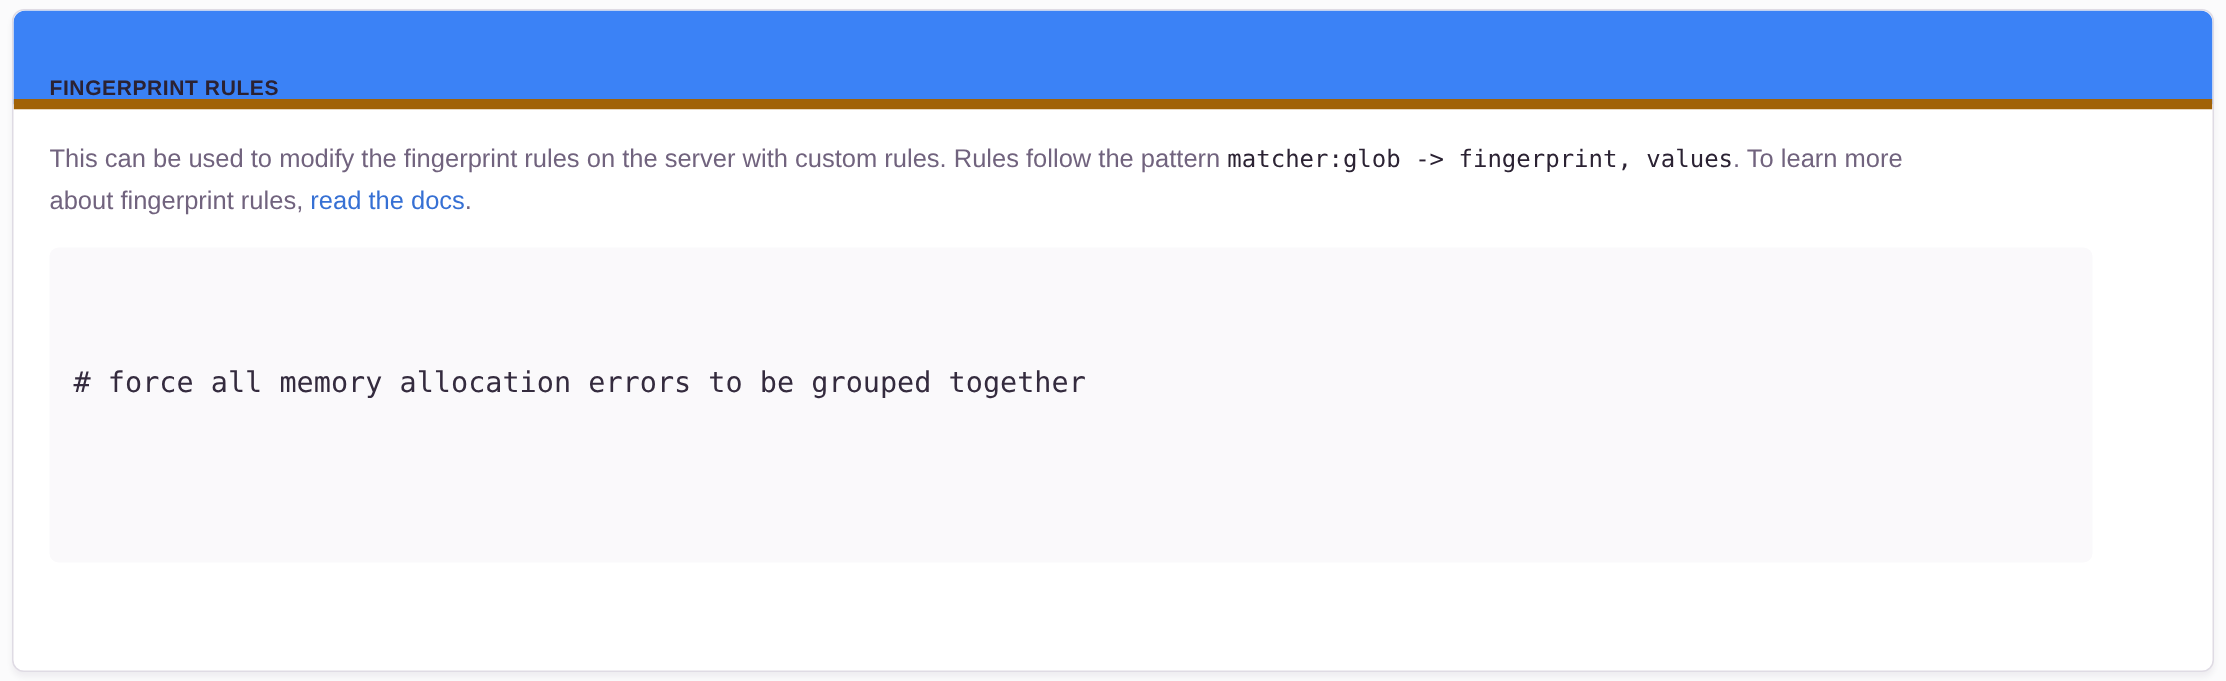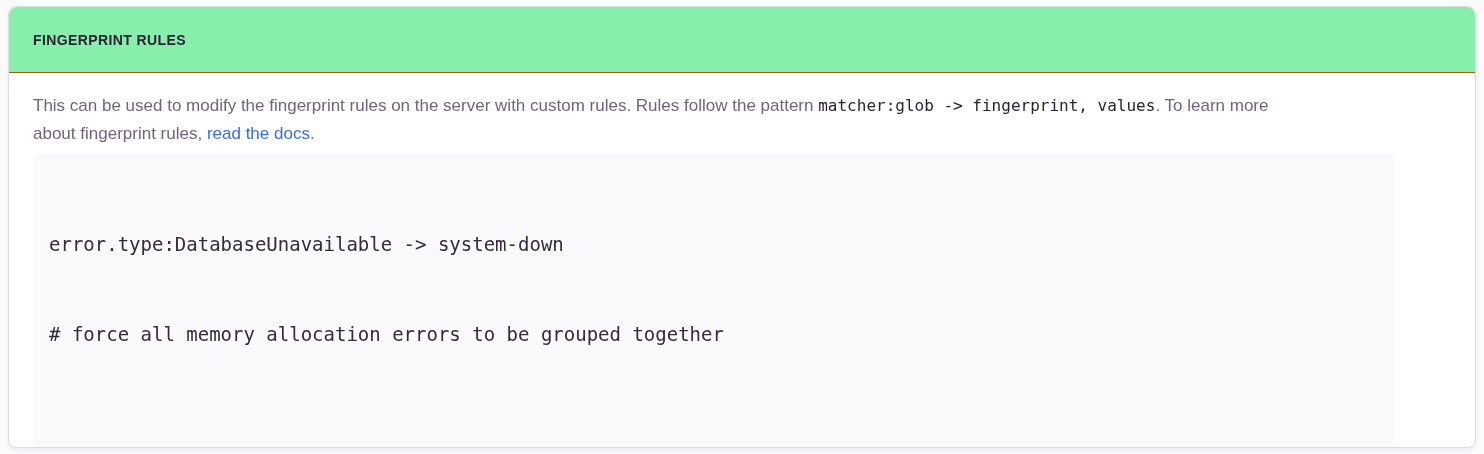--- a/index.html
+++ b/index.html
@@ -23,24 +23,24 @@
     height: 442px;
     background: #FFFFFF;
     border: 1px solid #DFDBE4;
     border-radius: 8px;
     box-shadow: 0 3px 4px rgba(37, 11, 54, 0.06);
     overflow: hidden;
   }
 
   .panel-header {
     height: 66px;
-    background: #86efac;
-    border-bottom: 1px solid #a16207;
+    background: #3b82f6;
+    border-bottom: 7px solid #a16207;
     display: flex;
-    align-items: center;
+    align-items: flex-end;
     padding: 0 24px;
     border-radius: 8px 8px 0 0;
   }
 
   .panel-title {
     font-size: 14px;
     font-weight: 700;
     letter-spacing: 0.4px;
     color: #2B2233;
     text-transform: uppercase;
@@ -48,21 +48,21 @@
 
   .panel-body {
     padding: 19px 24px 24px 24px;
   }
 
   .description {
     font-size: 17px;
     line-height: 28px;
     color: #71637E;
     max-width: 1250px;
-    margin-bottom: 6px;
+    margin-bottom: 17px;
   }
 
   .inline-code {
     font-family: "DejaVu Sans Mono", monospace;
     font-size: 16px;
     color: #2B2233;
   }
 
   .docs-link {
     color: #3670D4;
@@ -90,20 +90,19 @@
 
   <header class="panel-header">
     <h2 class="panel-title">FINGERPRINT RULES</h2>
   </header>
 
   <div class="panel-body">
 
     <p class="description"><span>This can be used to modify the fingerprint rules on the server with custom rules. Rules follow the pattern </span><code class="inline-code">matcher:glob -&gt; fingerprint, values</code><span>. To learn more about fingerprint rules, </span><a href="#" class="docs-link">read the docs</a><span>.</span></p>
 
     <div class="example-code">
-      <div class="code-line">error.type:DatabaseUnavailable -&gt; system-down</div>
       <div class="code-line"># force all memory allocation errors to be grouped together</div>
       
     </div>
 
   </div>
 
 </section>
 
 </body></html>

